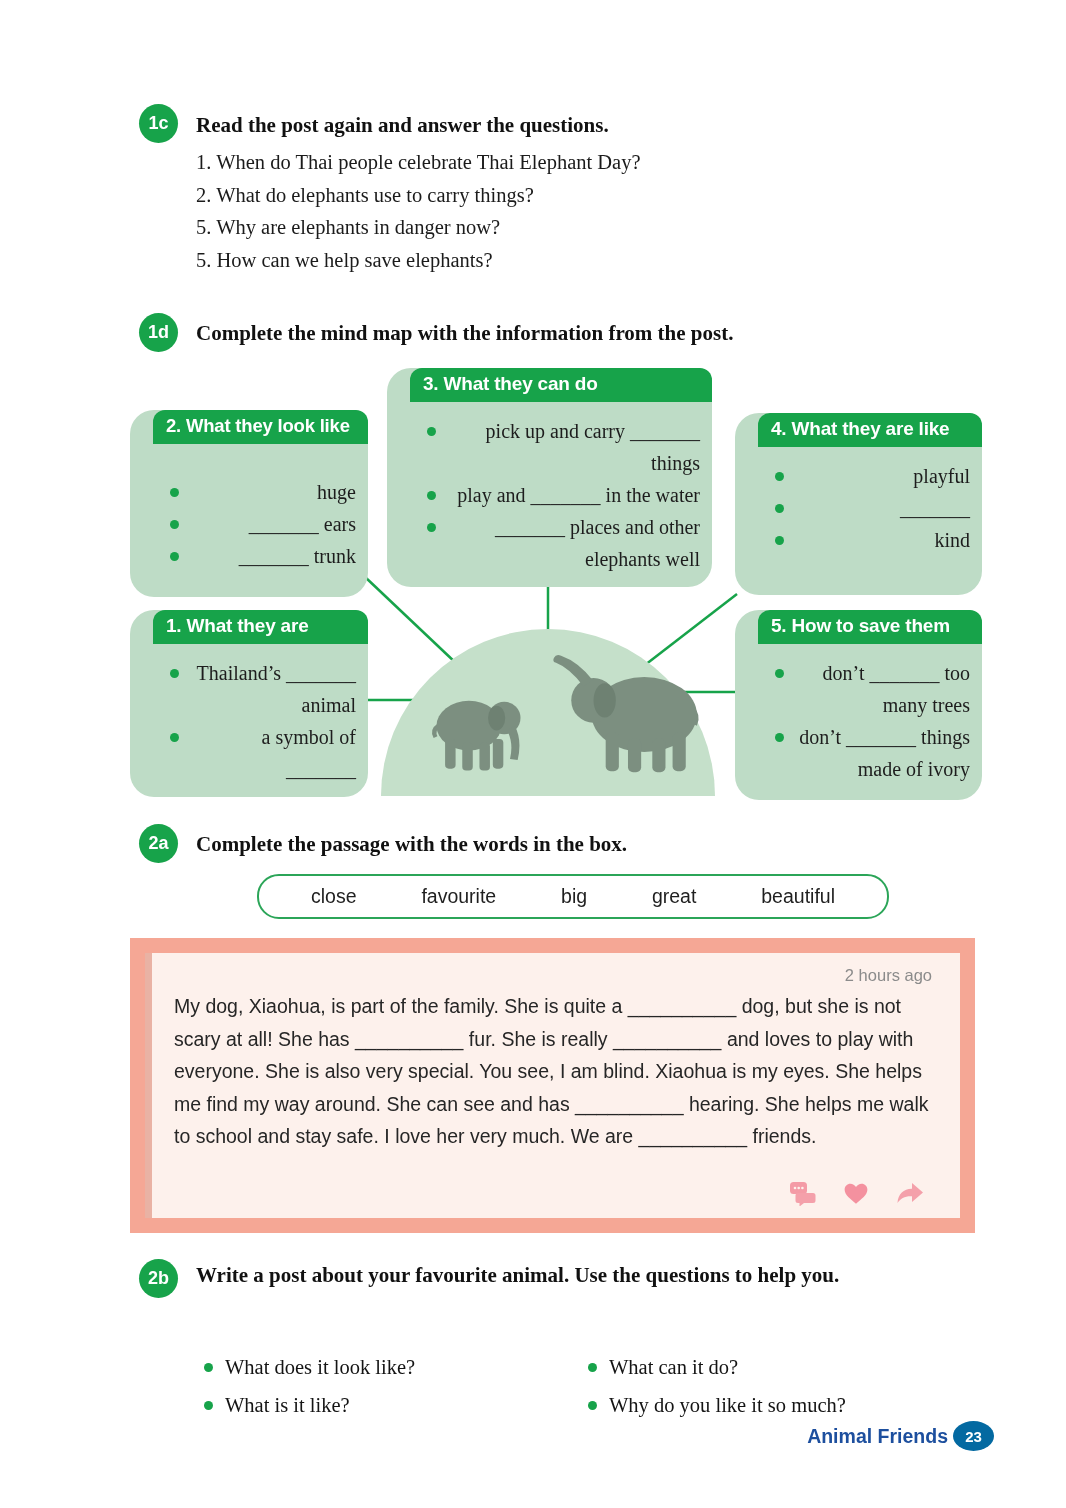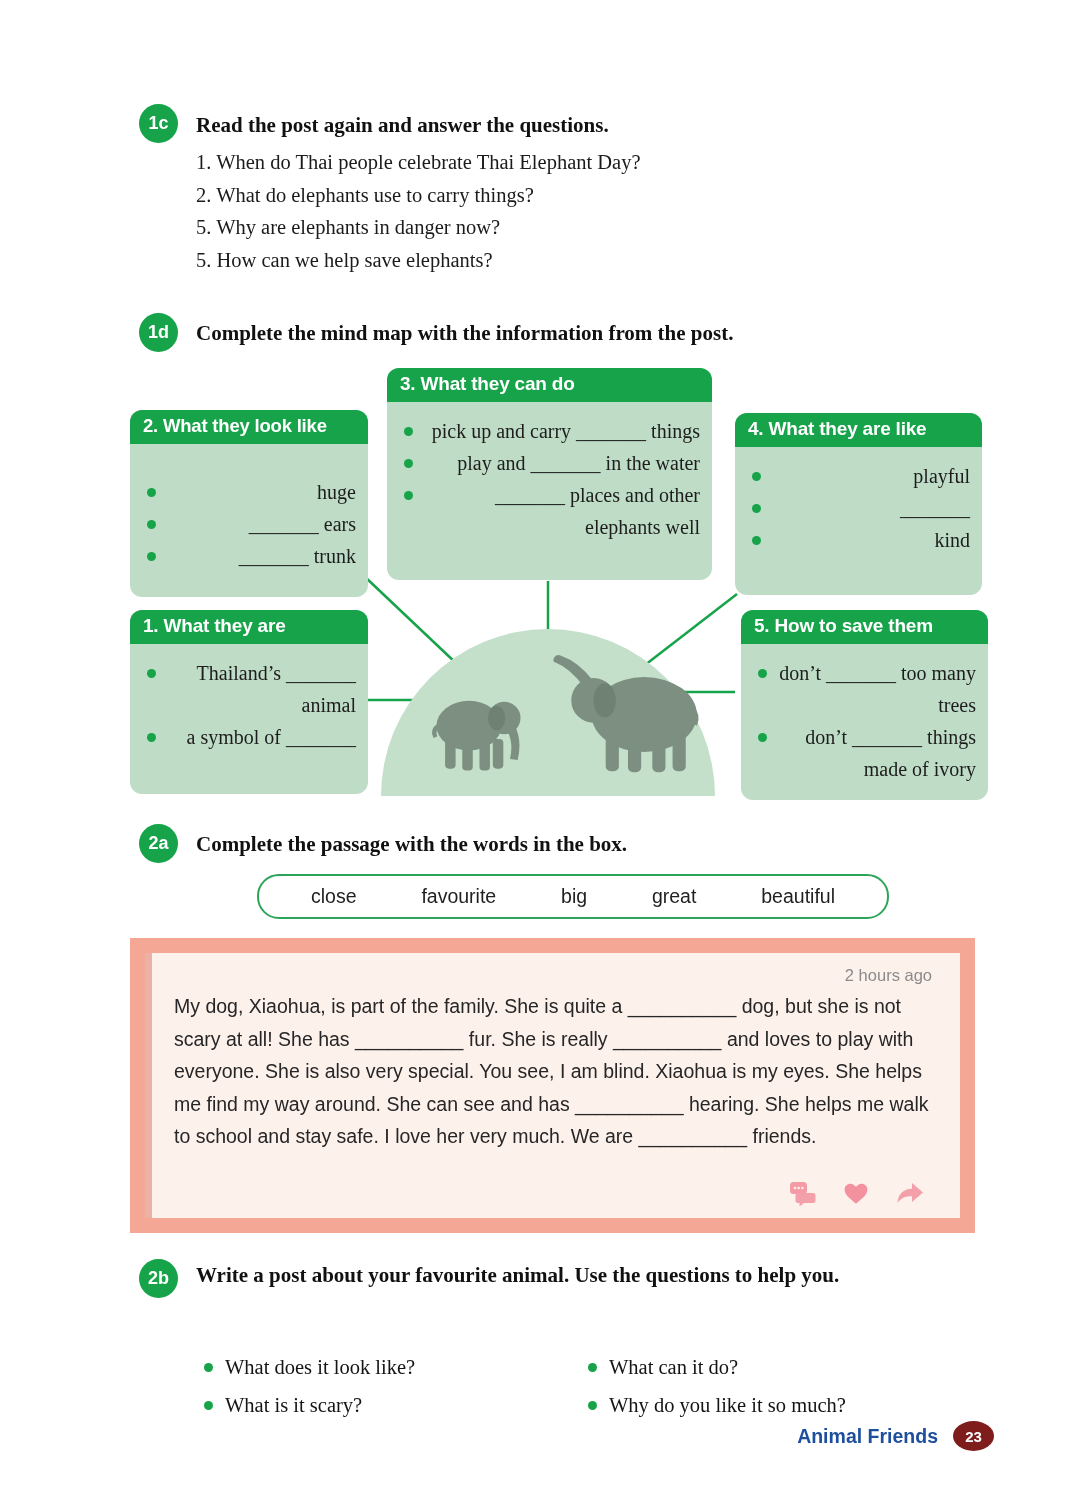--- a/index.html
+++ b/index.html
@@ -20,21 +20,21 @@
     position:absolute; font-weight:bold; font-size:21px; color:#111;
     font-family:"Liberation Serif", serif;
   }
 
   
   .q-list { position:absolute; left:196px; top:146px; list-style:none; }
   .q-list li { font-size:20.5px; line-height:32.5px; }
 
   
   .connectors { position:absolute; left:0; top:0; z-index:1; }
-  .mm-box { position:absolute; border-radius:12px; background:#bedcc6; z-index:2; }
+  .mm-box { position:absolute; border-radius:24px; background:#bedcc6; z-index:2;padding-left:23px; }
   .mm-head {
     background:#17a34a; color:#fff; border-radius:12px 12px 0 0;
     font-family:"Liberation Sans", sans-serif; font-weight:bold; font-size:19px;
     padding:5px 12px 7px 13px; letter-spacing:-0.2px;
   }
   .mm-body { padding:13px 12px 12px 15px; }
   .mm-body ul { list-style:none;text-align:right; }
   .mm-body li {
     position:relative; padding-left:22px; font-size:20px; line-height:32px; color:#1d1d1d;
   }
@@ -81,27 +81,27 @@
   .b-list li {
     position:relative; padding-left:21px; font-size:20.5px; line-height:38px; color:#141414;
   }
   .b-list li::before {
     content:""; position:absolute; left:0; top:15px; width:9px; height:9px;
     border-radius:50%; background:#17a34a;
   }
 
   
   .footer {
-    position:absolute; top:1421px; right:72px; display:flex; align-items:center; gap:15px;text-align:right;
+    position:absolute; top:1421px; right:72px; display:flex; align-items:center; gap:5px;text-align:right;
   }
   .footer-title {
     font-family:"Liberation Sans", sans-serif; font-weight:bold; font-size:19.5px; color:#1d4f9e;
   }
   .page-badge {
-    width:41px; height:30px; border-radius:50%; background:#7f1d1d; color:#fff;
+    width:41px; height:30px; border-radius:50%; background:#0369a1; color:#fff;
     display:flex; align-items:center; justify-content:center;
     font-family:"Liberation Sans", sans-serif; font-weight:bold; font-size:15px;
   }
 </style>
 </head>
 <body>
 
 <div class="page">
 
   <svg class="connectors" width="1066" height="1508" viewBox="0 0 1066 1508" fill="none">
@@ -160,21 +160,21 @@
   <div class="mm-box" style="left:130px; top:610px; width:238px;">
     <div class="mm-head">1. What they are</div>
     <div class="mm-body" style="min-height:150px;">
       <ul>
         <li>Thailand’s _______ animal</li>
         <li>a symbol of _______</li>
       </ul>
     </div>
   </div>
 
-  <div class="mm-box" style="left:735px; top:610px; width:247px;margin-left:6px;">
+  <div class="mm-box" style="left:735px; top:610px; width:247px;">
     <div class="mm-head">5. How to save them</div>
     <div class="mm-body" style="min-height:156px;">
       <ul>
         <li>don’t _______ too many trees</li>
         <li>don’t _______ things made of ivory</li>
       </ul>
     </div>
   </div>
 
   <div class="dome">
@@ -237,21 +237,21 @@
         </svg>
       </div>
     </div>
   </div>
 
   <div class="badge" style="left:139px; top:1259px;">2b</div>
   <div class="instruction" style="left:196px; top:1263px;">Write a post about your favourite animal. Use the questions to help you.</div>
 
   <ul class="b-list" style="left:204px; top:1300px;">
     <li>What does it look like?</li>
-    <li>What is it scary?</li>
+    <li>What is it like?</li>
   </ul>
   <ul class="b-list" style="left:588px; top:1300px;">
     <li>What can it do?</li>
     <li>Why do you like it so much?</li>
   </ul>
 
   <div class="footer">
     <span class="footer-title">Animal Friends</span>
     <span class="page-badge">23</span>
   </div>

